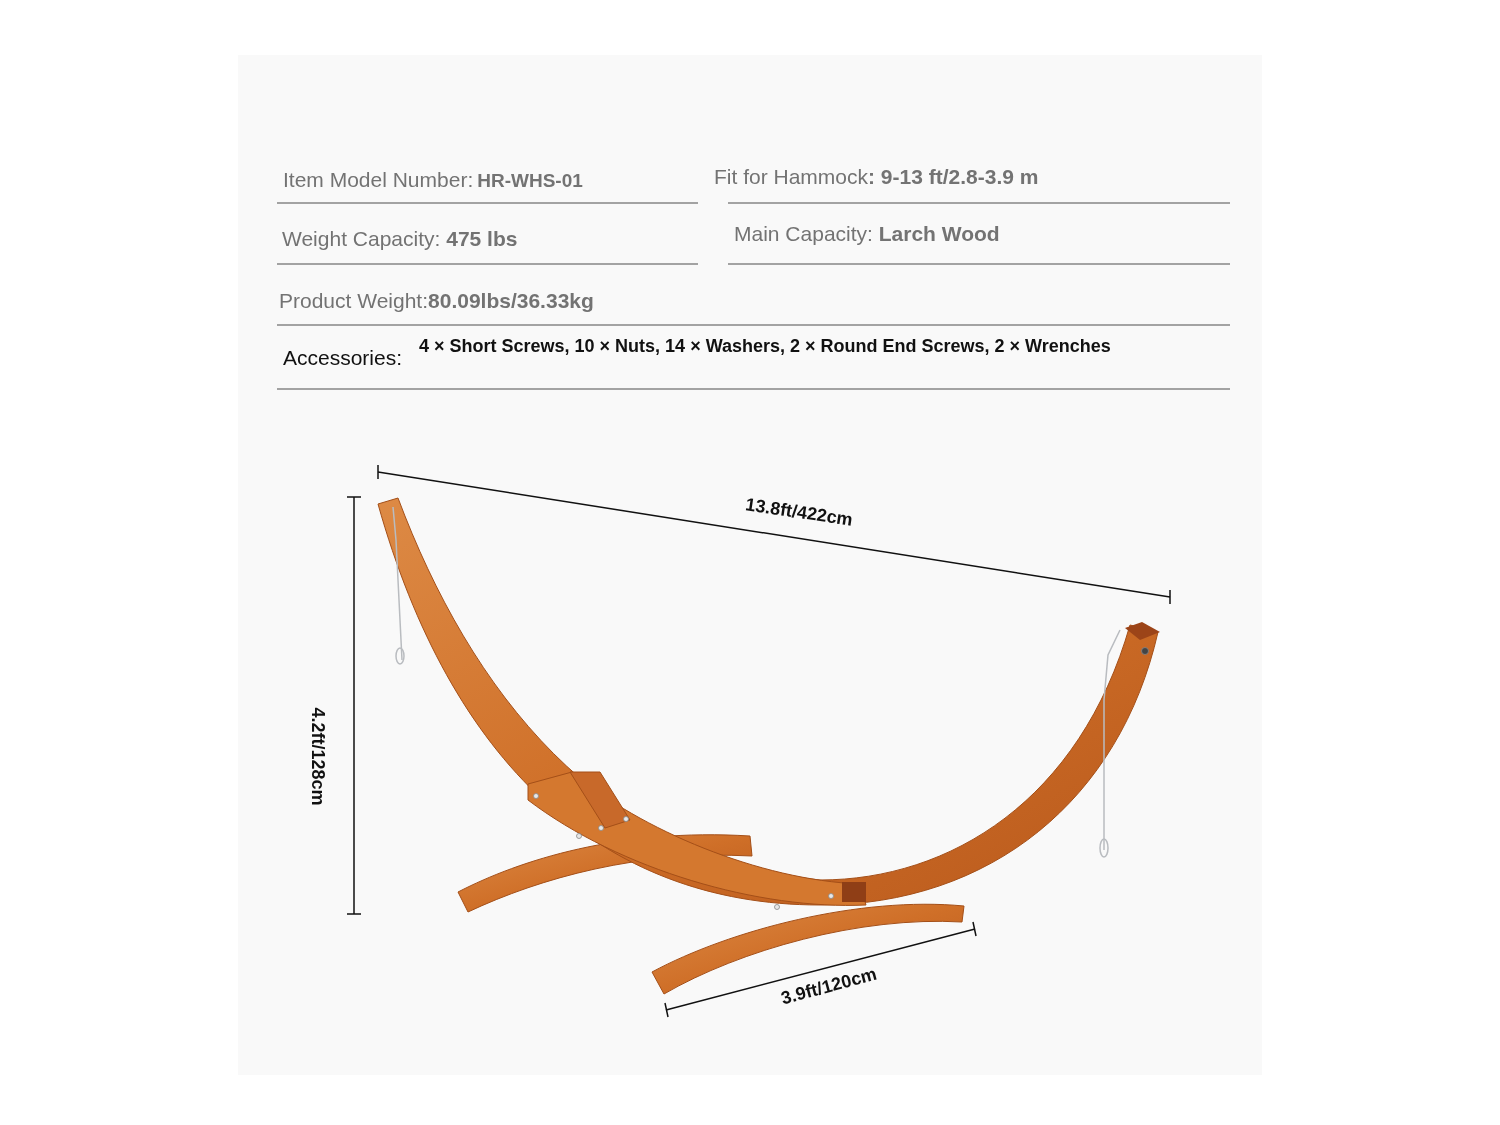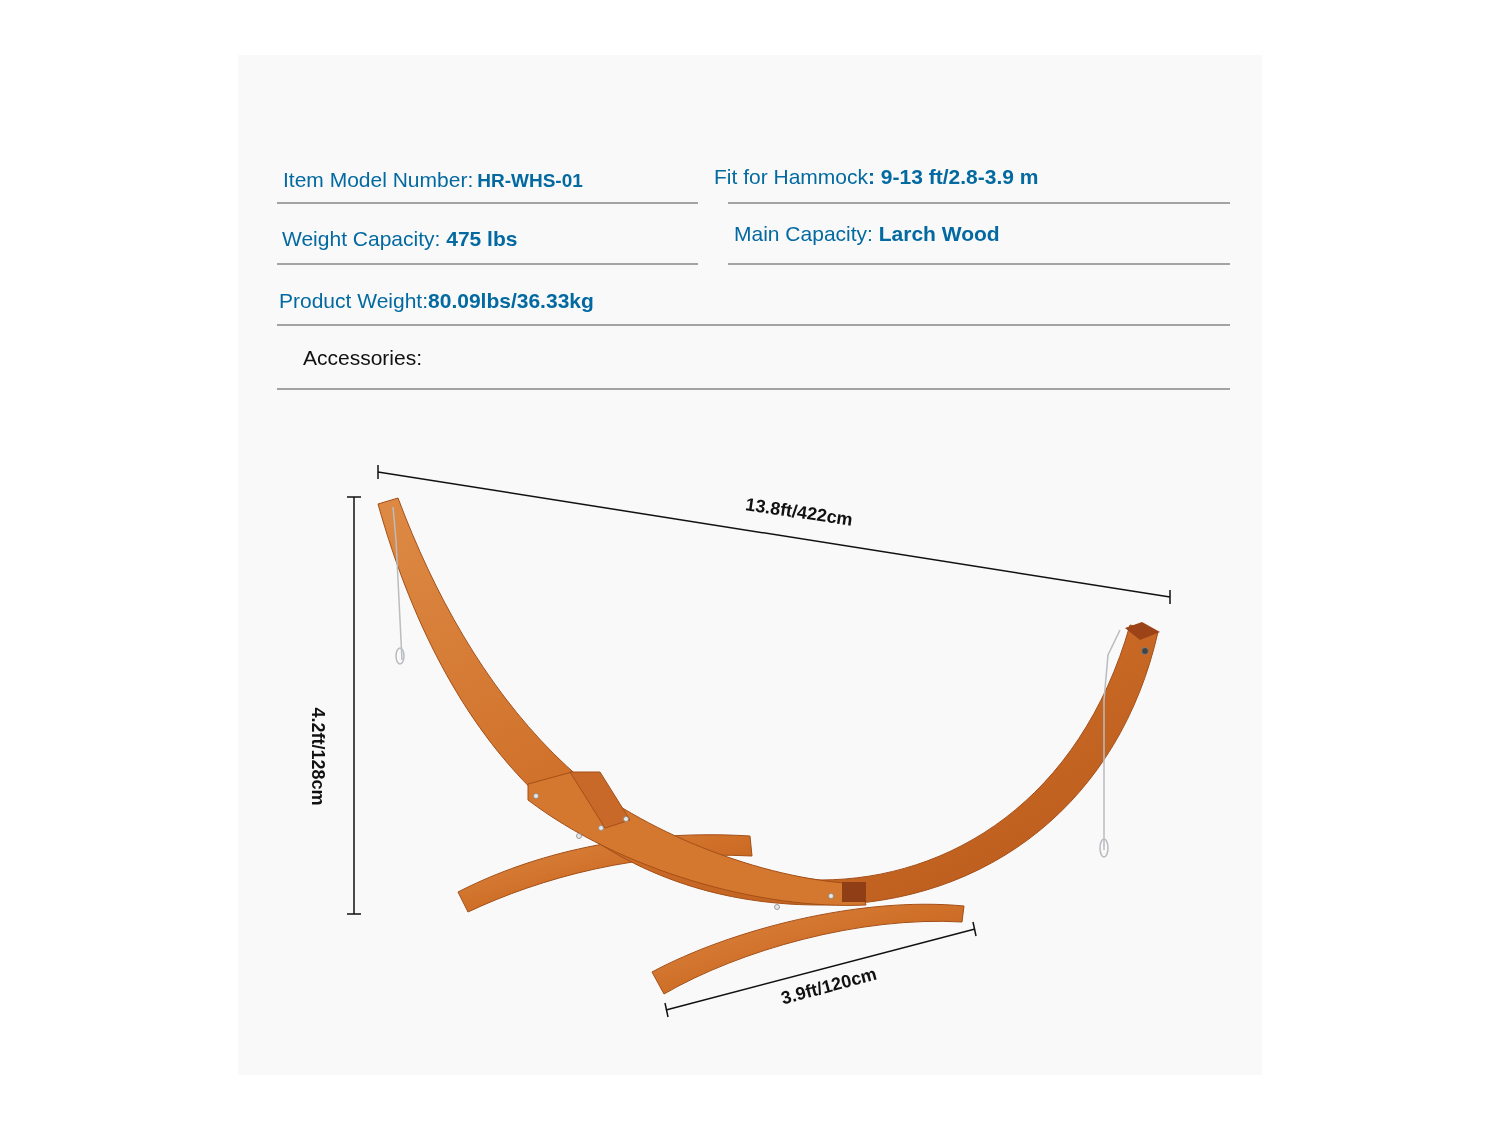--- a/index.html
+++ b/index.html
@@ -1,22 +1,22 @@
 <!DOCTYPE html>
 <html><head>
 <meta charset="utf-8">
 <style>
   html, body { margin:0; padding:0; background:#ffffff; }
   body { width:1500px; height:1125px; position:relative; overflow:hidden; font-family:"Liberation Sans", sans-serif; color:#111; }
   .panel { position:absolute; left:238px; top:55px; width:1024px; height:1020px; background:#f9f9f9; }
-  .spec { position:absolute; font-size:21px; white-space:nowrap; color:#0369a1; }
+  .spec { position:absolute; font-size:21px; white-space:nowrap; color:#737373; }
   .spec .lbl { font-weight:normal; }
   .spec .val { font-weight:bold; }
   .rule { position:absolute; height:2px; background:#a3a3a3; }
-  .acc-label { position:absolute; left:283px; top:346px; font-size:21px;margin-left:20px; }
+  .acc-label { position:absolute; left:283px; top:346px; font-size:21px; }
   .acc-lines { position:absolute; left:419px; top:335px; font-size:18px; font-weight:bold; line-height:23px; white-space:nowrap; }
   .acc-lines span { display:block; }
   .dim-text { position:absolute; font-size:18px; font-weight:bold; white-space:nowrap; color:#111; transform-origin:center center; }
   svg.drawing { position:absolute; left:0; top:0; width:1500px; height:1125px; }
 </style>
 </head>
 <body>
 
 <div class="panel"></div>
 
@@ -38,20 +38,21 @@
 <div class="rule" style="left:277px; top:263px; width:421px;"></div>
 <div class="rule" style="left:728px; top:263px; width:502px;"></div>
 
 <div class="spec" style="left:279px; top:289px;">
   <span class="lbl">Product Weight:</span><span class="val">80.09lbs/36.33kg</span>
 </div>
 <div class="rule" style="left:277px; top:324px; width:953px;"></div>
 
 <div class="acc-label">Accessories:</div>
 <div class="acc-lines">
+  <span>4 × Short Screws,  10 × Nuts,  14 × Washers,  2 × Round End Screws,  2 × Wrenches</span>
 </div>
 <div class="rule" style="left:277px; top:388px; width:953px;"></div>
 
 <svg class="drawing" viewBox="0 0 1500 1125">
   <defs>
     <linearGradient id="wood" x1="0" y1="0" x2="1" y2="1">
       <stop offset="0" stop-color="#dd8a45"></stop>
       <stop offset="0.5" stop-color="#cf6f28"></stop>
       <stop offset="1" stop-color="#b9591c"></stop>
     </linearGradient>

